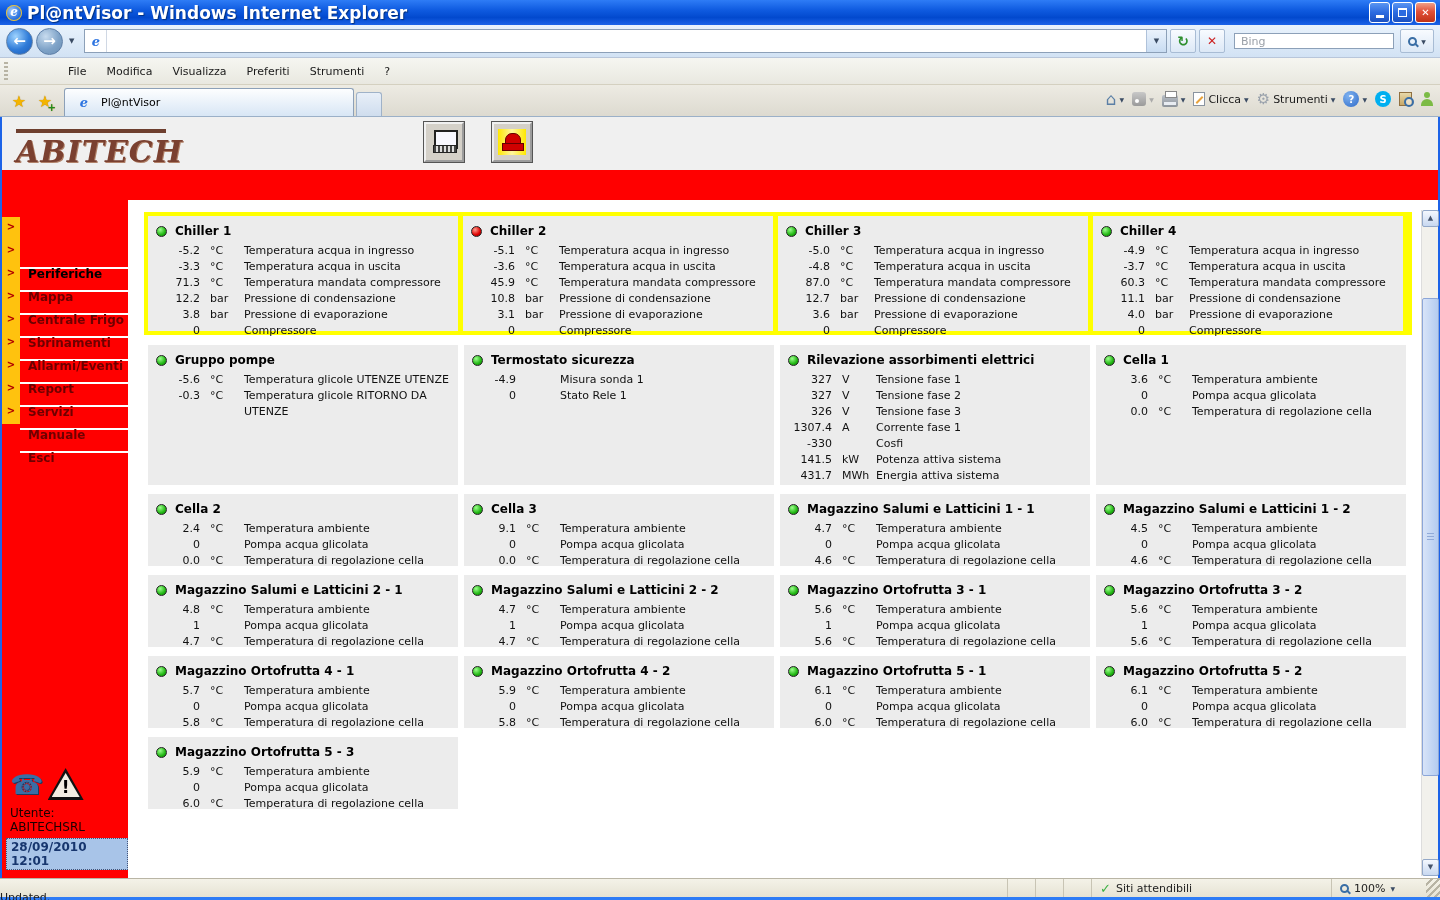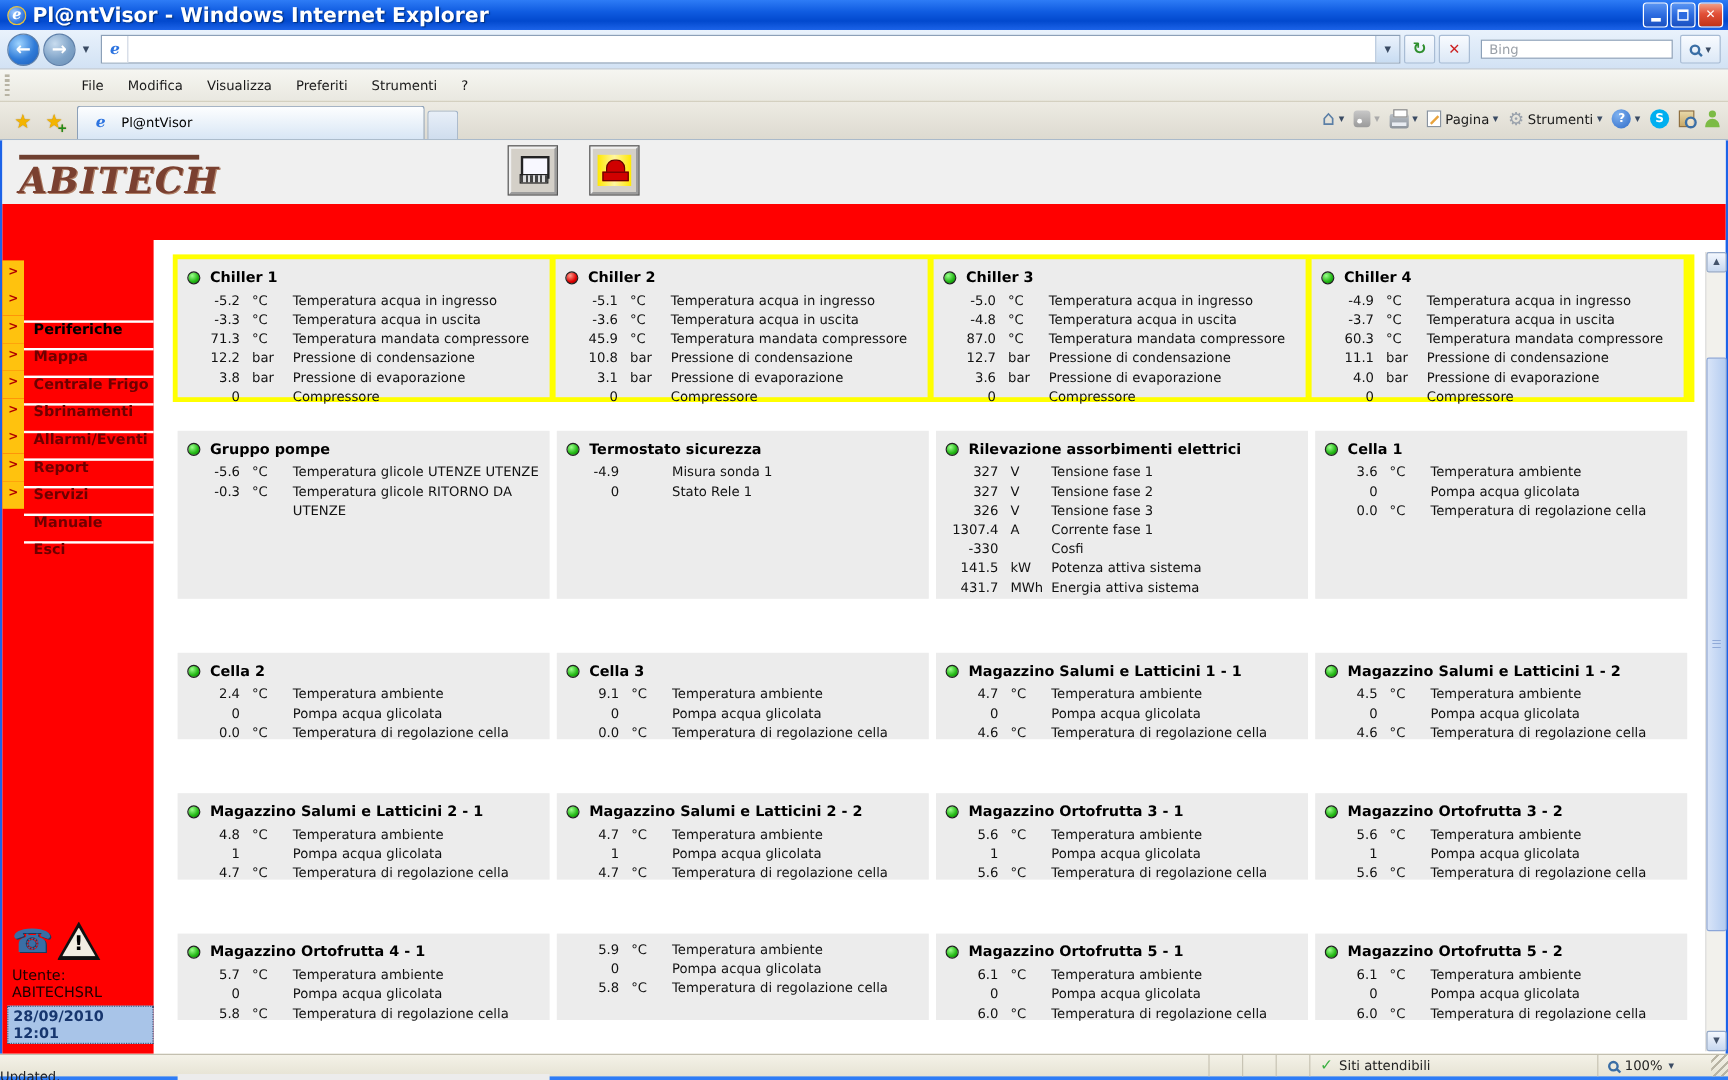--- a/index.html
+++ b/index.html
@@ -96,25 +96,25 @@
   .warn { position:relative; width:36px; height:32px; }
   .warn .t1 { position:absolute; inset:0; clip-path:polygon(50% 0,100% 100%,0 100%); background:#111; }
   .warn .t2 { position:absolute; left:4px; right:4px; top:5px; bottom:3px; clip-path:polygon(50% 0,100% 100%,0 100%); background:#F2EDE2; }
   .warn .bang { position:absolute; left:0; right:0; bottom:3px; text-align:center; font:bold 17px "DejaVu Sans",sans-serif; color:#000; }
   .user-block { padding:6px 0 4px 8px; color:#1A0000; font-size:12px; line-height:14px; }
   .date-badge { margin-left:4px; display:inline-block; background:#A8C4E8; color:#17366E; font-weight:bold; font-size:12px; padding:1px 4px; border:1px dotted #44557A; }
 
   
   .content { flex:1; position:relative; padding:12px 0 0 20px; }
   .panel-row { display:flex; gap:6px; margin-bottom:9px; width:1262px; }
-  .panel-row.highlight { background:#FFFF00; padding:4px; gap:5px; margin-bottom:24px; width:1268px; margin-left:-4px; }
+  .panel-row.highlight { background:#FFFF00; padding:4px; gap:5px; margin-bottom:10px; width:1268px; margin-left:-4px; }
   .panel { width:310px; background:#ECECEC; padding:6px 0 6px 0; flex:none; }
   .row-1 .panel { height:115px; }
   .row-2 .panel { height:140px; }
-  .row-3 .panel, .row-4 .panel, .row-5 .panel, .row-6 .panel { height:72px;margin-top:36px; }
+  .row-3 .panel, .row-4 .panel, .row-5 .panel, .row-6 .panel { height:72px; }
   .panel-title { display:flex; align-items:center; gap:8px; padding:2px 6px 5px 8px; }
   .led { width:11px; height:11px; border-radius:50%; border:1px solid #222; flex:none; }
   .led.green { background:radial-gradient(circle at 35% 30%,#9CFF8C,#22B714 60%,#0E7A06); }
   .led.red { background:radial-gradient(circle at 35% 30%,#FF9C8C,#DE0000 60%,#8A0000); }
   .pname { font-weight:bold; font-size:12px; color:#000; }
   .prow { display:flex; line-height:16px; font-size:11px; color:#111; }
   .pval { width:52px; text-align:right; flex:none; }
   .punit { width:40px; padding-left:10px; flex:none; }
   .plabel { flex:1; padding-left:4px; }
 
@@ -203,21 +203,21 @@
     <span class="tbtn">
         <span class="icon-feed"></span>
         <span class="caret" style="color:#AAA">▼</span>
       </span>
     <span class="tbtn">
         <span class="icon-printer"></span>
         <span class="caret">▼</span>
       </span>
     <span class="tbtn">
         <span class="icon-page"></span>
-        <span>Pagina</span>
+        <span>Clicca</span>
         <span class="caret">▼</span>
       </span>
     <span class="tbtn">
         <span class="icon-gear">⚙</span>
         <span>Strumenti</span>
         <span class="caret">▼</span>
       </span>
     <span class="tbtn">
         <span class="icon-help">?</span>
         <span class="caret">▼</span>
@@ -736,20 +736,24 @@
     <span class="punit"></span>
     <span class="plabel">Pompa acqua glicolata</span>
   </div>
               <div class="prow">
     <span class="pval">5.8</span>
     <span class="punit">°C</span>
     <span class="plabel">Temperatura di regolazione cella</span>
   </div>
             </div>
             <div class="panel">
+    <div class="panel-title">
+      <span class="led green"></span>
+      <span class="pname">Magazzino Ortofrutta 4 - 2</span>
+    </div>
   <div class="prow">
     <span class="pval">5.9</span>
     <span class="punit">°C</span>
     <span class="plabel">Temperatura ambiente</span>
   </div>
               <div class="prow">
     <span class="pval">0</span>
     <span class="punit"></span>
     <span class="plabel">Pompa acqua glicolata</span>
   </div>

